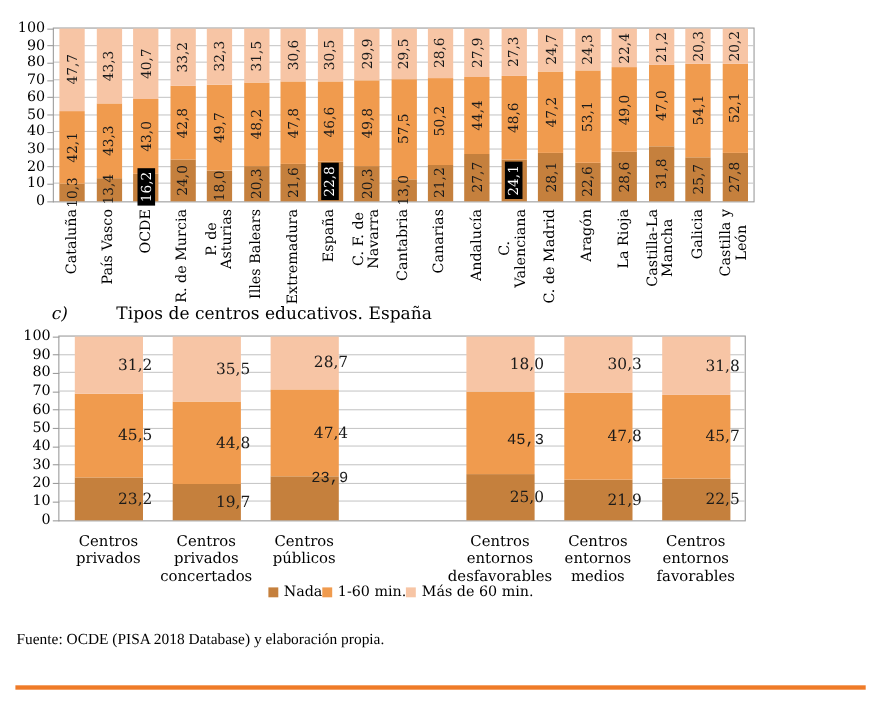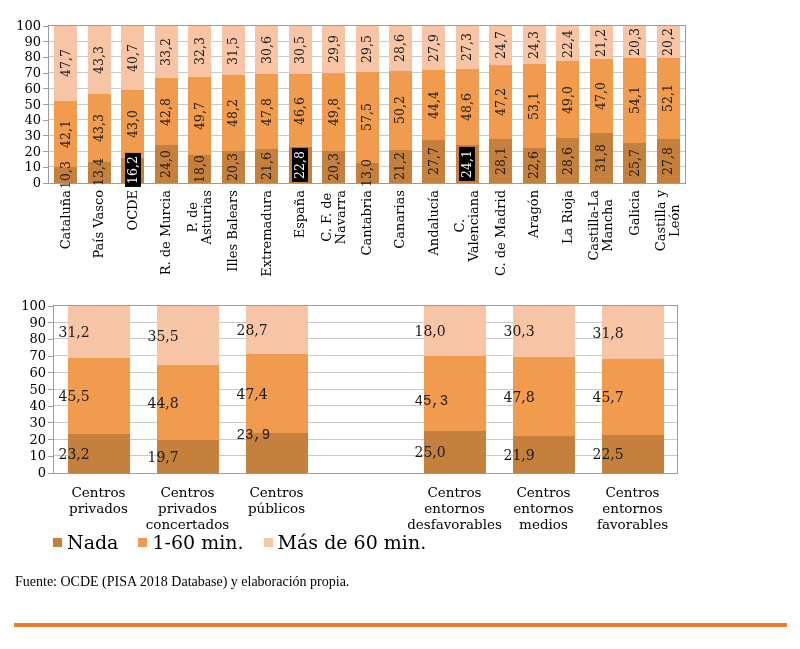--- a/index.html
+++ b/index.html
@@ -11,34 +11,34 @@
   #plot-1{left:53px;top:305px;width:623px;height:167px;}
 
   .grid{position:absolute;left:0;right:0;height:1px;background:#c8c8c8;z-index:0;}
   .ytickmark{position:absolute;left:-6px;width:6px;height:1px;background:#9c9c9c;}
   .ylab{position:absolute;left:-48px;width:40px;text-align:right;font-size:13px;line-height:16px;}
 
   .seg{position:absolute;z-index:1;}
   .vlab{position:absolute;font-size:12.5px;line-height:14px;white-space:nowrap;
         transform:translate(-50%,-50%) rotate(-90deg);z-index:3;color:#1a1a1a;}
   .vlab.hl{background:#000;color:#fff;padding:1px 3px;}
-  .vlab2{position:absolute;width:80px;text-align:left;font-size:14px;line-height:18px;z-index:3;color:#1a1a1a;}
+  .vlab2{position:absolute;width:80px;text-align:right;font-size:14px;line-height:18px;z-index:3;color:#1a1a1a;}
 
   .catrot{position:absolute;transform:rotate(-90deg);transform-origin:top right;
           text-align:right;font-size:13px;line-height:14px;z-index:2;}
   .catrot span{display:inline-block;text-align:center;white-space:pre-line;}
   .cath{position:absolute;width:96px;text-align:center;font-size:13.5px;line-height:16px;
         white-space:pre-line;z-index:2;}
 
   .title2{position:absolute;left:47px;top:276px;font-size:15.5px;white-space:nowrap;}
   .title2 .p{font-style:italic;}
   .title2 .t{margin-left:44px;}
 
   .legend{position:absolute;left:53px;top:531px;width:623px;display:flex;
-          justify-content:flex-start;align-items:center;gap:20px;font-size:19px;}
+          justify-content:center;align-items:center;font-size:13px;}
   .legend .item{display:flex;align-items:center;}
   .legend .sw{width:9px;height:9px;display:inline-block;margin-right:5px;}
 
   .note{position:absolute;left:15px;top:572px;width:772px;font-family:"Liberation Serif",serif;
         font-size:14px;line-height:19px;}
   .note .j{text-align:justify;text-align-last:justify;}
   .rule{position:absolute;left:14px;top:623px;width:773px;height:4px;background:#ef7b28;}
 </style>
 </head>
 <body>
@@ -210,20 +210,21 @@
       <div class="seg" style="left: 607.763px; width: 23px; bottom: 0px; height: 43.646px; background: rgb(197, 128, 61);"></div>
       <div class="vlab" style="left: 619.263px; top: 135.177px;">27,8</div>
       <div class="seg" style="left: 607.763px; width: 23px; bottom: 43.646px; height: 81.797px; background: rgb(240, 155, 78);"></div>
       <div class="vlab" style="left: 619.263px; top: 72.4555px;">52,1</div>
       <div class="seg" style="left: 607.763px; width: 23px; bottom: 125.443px; height: 31.714px; background: rgb(247, 197, 165);"></div>
       <div class="vlab" style="left: 619.263px; top: 15.7px;">20,2</div>
       <div class="catrot" style="left: 515.263px; top: 164px; width: 90px; height: 28px;"><span>Castilla y
 León</span></div>
     </div>
 
+  <div class="title2"><span class="p">c)</span><span class="t">Tipos de centros educativos. España</span></div>
 
   <div class="plot" id="plot-1">
       <div class="grid" style="bottom: 16.7px;"></div>
       <div class="grid" style="bottom: 33.4px;"></div>
       <div class="grid" style="bottom: 50.1px;"></div>
       <div class="grid" style="bottom: 66.8px;"></div>
       <div class="grid" style="bottom: 83.5px;"></div>
       <div class="grid" style="bottom: 100.2px;"></div>
       <div class="grid" style="bottom: 116.9px;"></div>
       <div class="grid" style="bottom: 133.6px;"></div>

